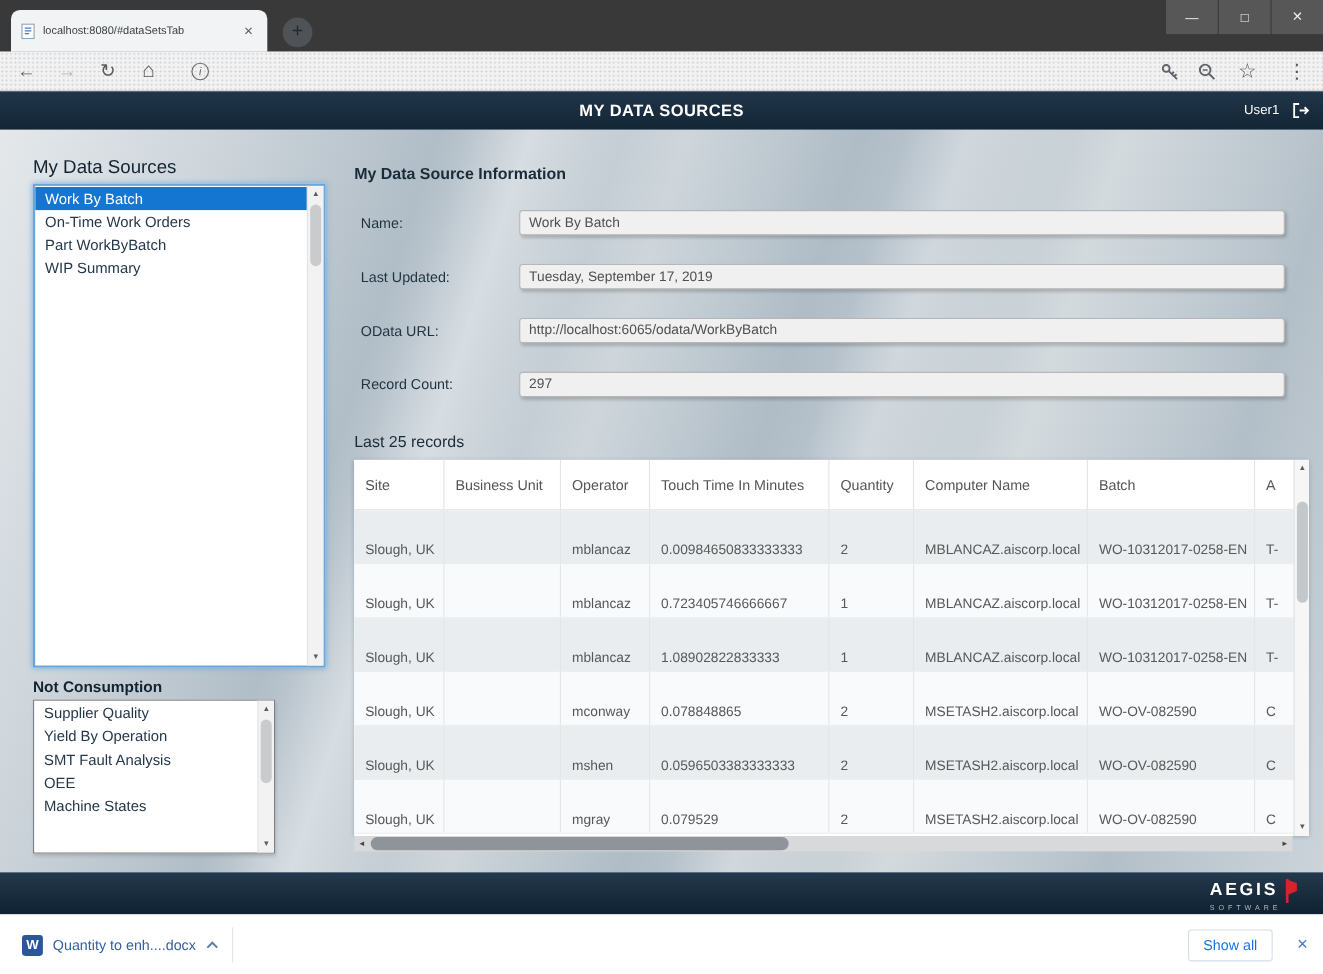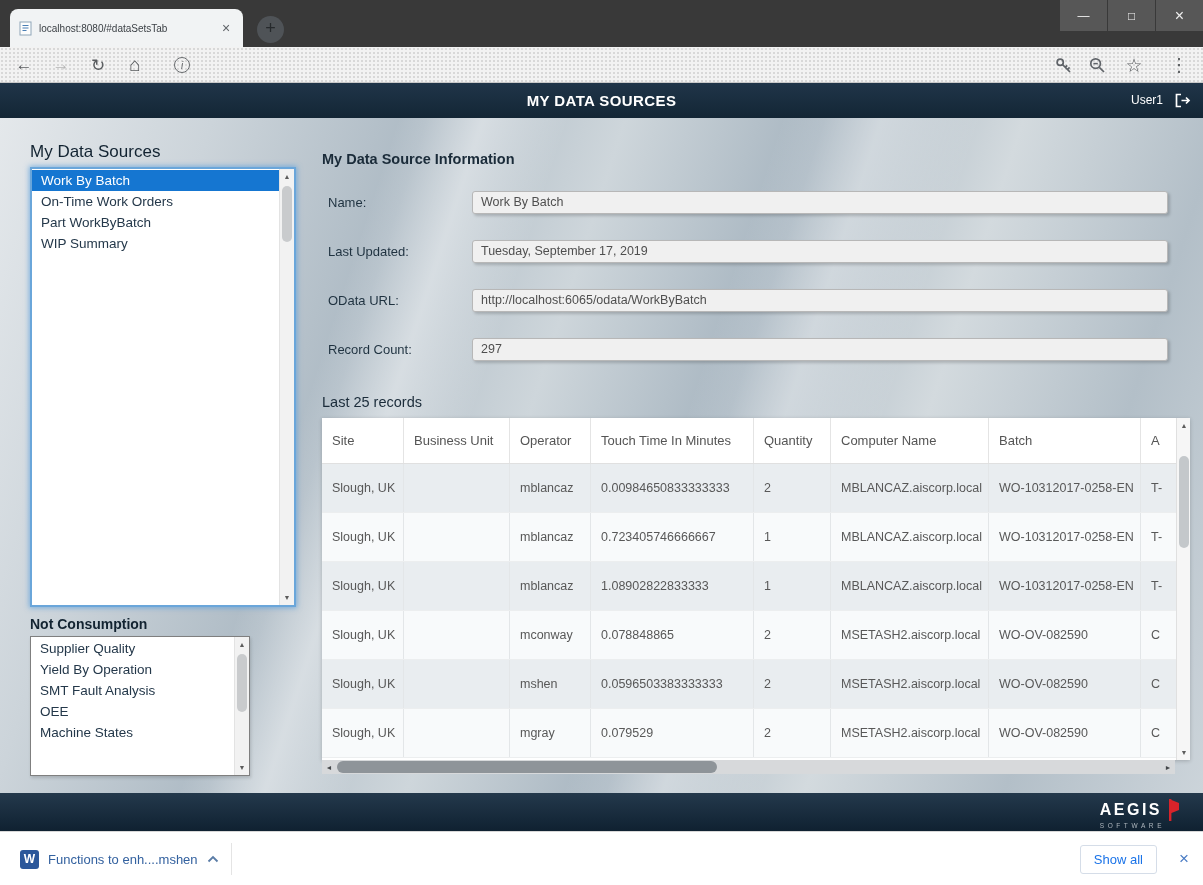--- a/index.html
+++ b/index.html
@@ -95,21 +95,21 @@
   .records-heading{position:absolute;left:322px;top:394px;font-size:14.5px;font-weight:normal;color:#1a2b39;}
   .table{position:absolute;left:322px;top:418px;width:868px;height:342px;background:#fff;
     overflow:hidden;box-shadow:0 1px 4px rgba(0,0,0,0.2);}
   .thead{display:flex;height:46px;background:#fff;border-bottom:1px solid #e0e0e0;width:880px;}
   .th{flex:0 0 auto;font-size:13px;color:#555;line-height:45px;padding:0 10px;
     border-right:1px solid #e4e4e4;white-space:nowrap;overflow:hidden;}
   .tbody{width:880px;}
   .tr{display:flex;height:49px;border-bottom:1px solid #eceeef;}
   .tbody > div:nth-of-type(odd){background:#e9edf0;}
   .tbody > div:nth-of-type(even){background:#f8fafb;}
-  .td{flex:0 0 auto;font-size:12.5px;color:#585858;line-height:48px;padding:0 10px;
+  .td{flex:0 0 auto;font-size:12.5px;color:#585858;line-height:48px;padding:12px 10px;
     border-right:1px solid #e3e6e8;white-space:nowrap;overflow:hidden;}
   .thead > div:nth-of-type(1), .tr > div:nth-of-type(1){width:82px;}
   .thead > div:nth-of-type(2), .tr > div:nth-of-type(2){width:106px;}
   .thead > div:nth-of-type(3), .tr > div:nth-of-type(3){width:81px;}
   .thead > div:nth-of-type(4), .tr > div:nth-of-type(4){width:163px;}
   .thead > div:nth-of-type(5), .tr > div:nth-of-type(5){width:77px;}
   .thead > div:nth-of-type(6), .tr > div:nth-of-type(6){width:158px;}
   .thead > div:nth-of-type(7), .tr > div:nth-of-type(7){width:152px;}
   .thead > div:nth-of-type(8), .tr > div:nth-of-type(8){width:61px;}
   .tv-scroll{position:absolute;top:0;right:0;width:14px;height:342px;background:#f6f6f6;border-left:1px solid #e0e0e0;}
@@ -383,21 +383,21 @@
           </svg>
       </span>
     </div>
     <div class="aegis-sub">SOFTWARE</div>
   </div>
 </div>
 
 <div class="dlbar">
   <div class="dl-item">
     <div class="word-icon">W</div>
-    <span class="dl-name">Functions to enh....mshen</span>
+    <span class="dl-name">Quantity to enh....docx</span>
     <span>
       <svg width="12" height="8" viewBox="0 0 12 8">
           <path d="M1.5 6.5 L6 2 L10.5 6.5" stroke="#5a7ca6" stroke-width="1.8" fill="none"></path>
         </svg>
     </span>
   </div>
   <div class="show-all">Show all</div>
   <div class="dl-close">×</div>
 </div>
 

